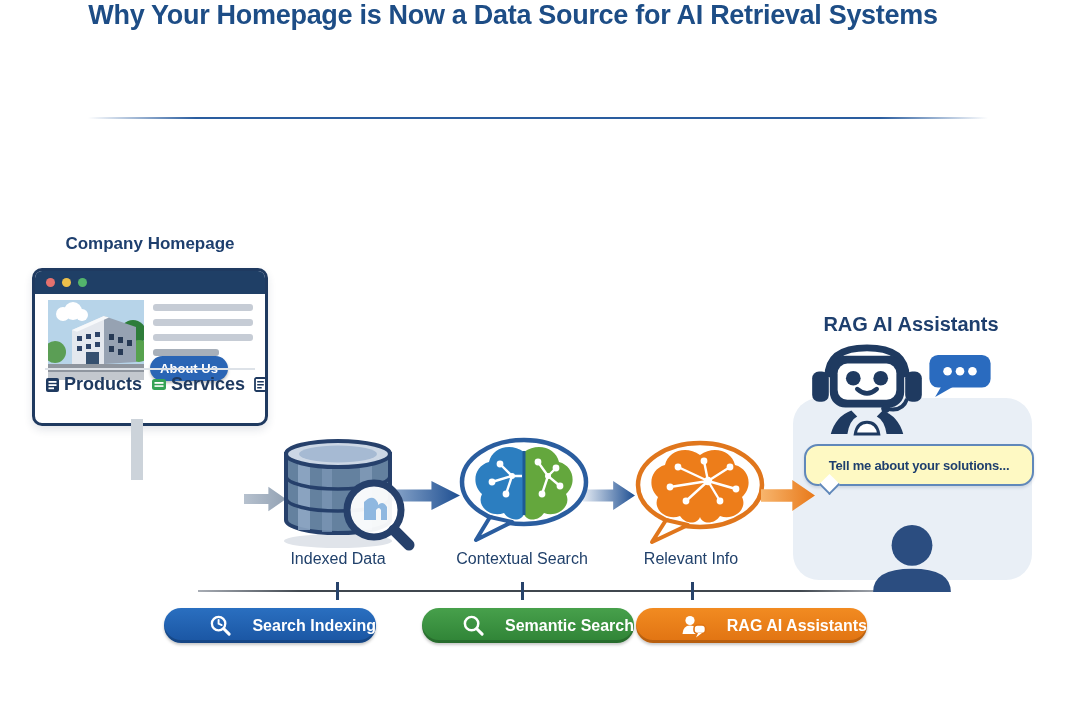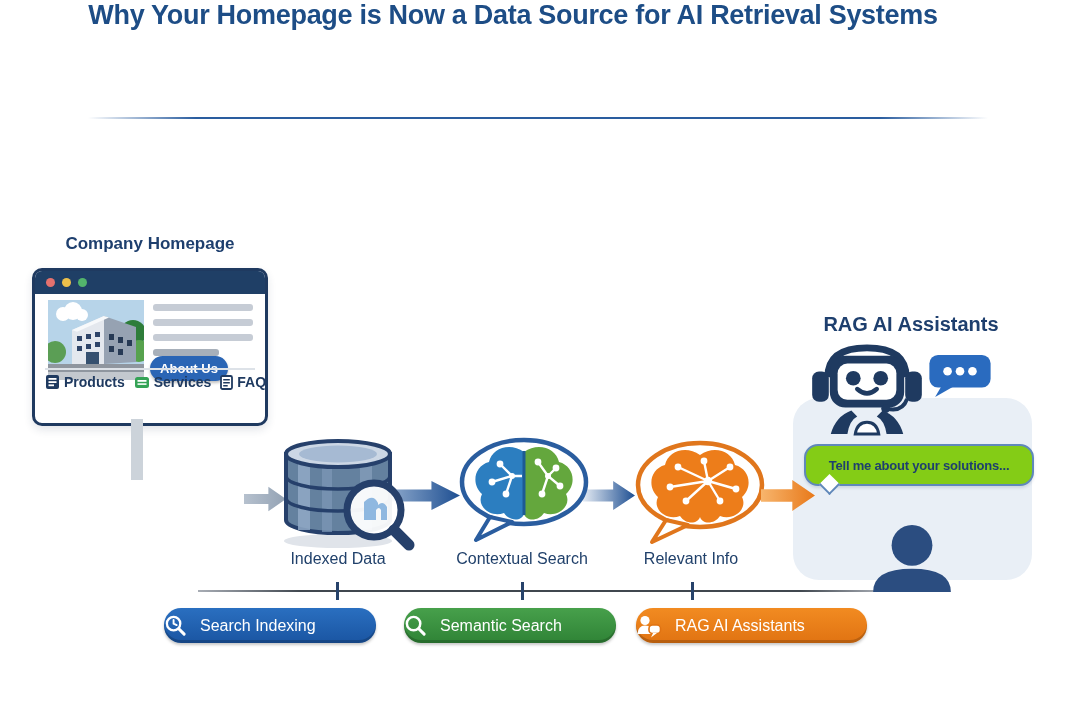--- a/index.html
+++ b/index.html
@@ -15,47 +15,47 @@
   
   .browser{left:32px;top:268px;width:230px;height:152px;background:#fff;border:3px solid #1f3a60;
     border-radius:10px;box-shadow:0 4px 8px rgba(30,50,80,.12);overflow:hidden;}
   .browser-bar{position:absolute;left:0;top:0;right:0;height:23px;background:#1f3f66;display:flex;align-items:center;gap:7px;padding-left:11px;}
   .dot{width:9px;height:9px;border-radius:50%;}
   .gline{position:absolute;height:7px;border-radius:3px;background:#c6ccd5;}
   .about-btn{position:absolute;left:115px;top:62px;width:78px;height:25px;background:#2a65b5;border-radius:13px;
     color:#fff;font-size:13px;font-weight:bold;display:flex;align-items:center;justify-content:center;box-shadow:0 2px 3px rgba(0,0,0,.25);}
   .bdivider{position:absolute;left:10px;right:10px;top:97px;height:2px;background:#dde2e8;}
   .bfooter{position:absolute;left:10px;right:4px;top:103px;display:flex;align-items:center;gap:9px;}
-  .bfoot-item{display:flex;align-items:center;gap:4px;font-size:14px;font-weight:bold;color:#1f3a60;}
+  .bfoot-item{display:flex;align-items:center;gap:4px;font-size:18px;font-weight:bold;color:#1f3a60;}
   
   .vconn{left:131px;top:419px;width:12px;height:61px;background:#ccd3da;}
   .pill{left:38px;top:477px;width:214px;height:44px;border-radius:22px;background:linear-gradient(#f8f9fb,#e1e5ea);
     border:1.5px solid #c5ccd5;box-shadow:0 3px 5px rgba(0,0,0,.18);display:flex;align-items:center;justify-content:center;gap:7px;}
   .pill-label{font-size:15px;font-weight:bold;color:#24436e;}
   
   .arrow{clip-path:polygon(0 32%,58% 32%,58% 6%,100% 50%,58% 94%,58% 68%,0 68%);}
   .arrow-gray{left:244px;top:485px;width:42px;height:28px;background:linear-gradient(90deg,#b6c1ce,#93a2b4);}
   .arrow-blue1{left:392px;top:479px;width:68px;height:33px;background:linear-gradient(90deg,#8aa6ca,#1e4f92);}
   .arrow-blue2{left:583px;top:479px;width:52px;height:33px;background:linear-gradient(90deg,rgba(42,93,159,.12),#1e4f92);}
   .arrow-orange{left:761px;top:478px;width:54px;height:35px;background:linear-gradient(90deg,#f7b56d,#e8791a);z-index:5;}
   
   .step-label{top:550px;font-size:16px;font-weight:normal;color:#21416b;text-align:center;width:170px;}
   
   .baseline{left:198px;top:590px;width:684px;height:2px;
     background:linear-gradient(90deg,#a8adb5,#40474f 15%,#40474f 88%,#a8adb5);}
   .tick{top:582px;width:3px;height:18px;background:#27436b;}
   
-  .btn{top:608px;height:35px;border-radius:17px;display:flex;align-items:center;justify-content:flex-start;gap:13px;
-    color:#fff;font-weight:normal;font-size:16px;box-shadow:inset 0 -3px 0 rgba(0,0,0,.18),0 2px 3px rgba(0,0,0,.22);}
+  .btn{top:608px;height:35px;border-radius:17px;display:flex;align-items:center;justify-content:flex-end;gap:20px;
+    color:#fff;font-weight:bold;font-size:16px;box-shadow:inset 0 -3px 0 rgba(0,0,0,.18),0 2px 3px rgba(0,0,0,.22);}
   .btn-blue{left:164px;width:212px;background:linear-gradient(#2a6fc0,#1a55a2);}
-  .btn-green{left:404px;width:212px;background:linear-gradient(#47a04b,#2f8336);}
+  .btn-green{left:422px;width:212px;background:linear-gradient(#47a04b,#2f8336);}
   .btn-orange{left:636px;width:231px;background:linear-gradient(#f28b21,#e07312);}
   
   .panel{left:793px;top:398px;width:239px;height:182px;border-radius:26px;background:#e9eff6;}
-  .chat-bubble{background:#84cc16;border:2px solid #6088ba;border-radius:14px;display:flex;align-items:center;justify-content:center;
+  .chat-bubble{background:#fef9c3;border:2px solid #6088ba;border-radius:14px;display:flex;align-items:center;justify-content:center;
     font-size:13px;font-weight:bold;color:#1e3f6e;letter-spacing:-.2px;white-space:nowrap;box-shadow:0 2px 3px rgba(40,70,110,.15);z-index:6;text-align:center;}
   .chat-bubble .tail{position:absolute;bottom:-8px;width:13px;height:13px;background:#fff;
     border-right:2px solid #6088ba;border-bottom:2px solid #6088ba;transform:rotate(45deg);}
   .bubble1{left:804px;top:444px;width:226px;height:38px;}
   .bubble2{left:812px;top:487px;width:204px;height:38px;}
 </style>
 </head>
 <body>
 
 <div id="canvas">

